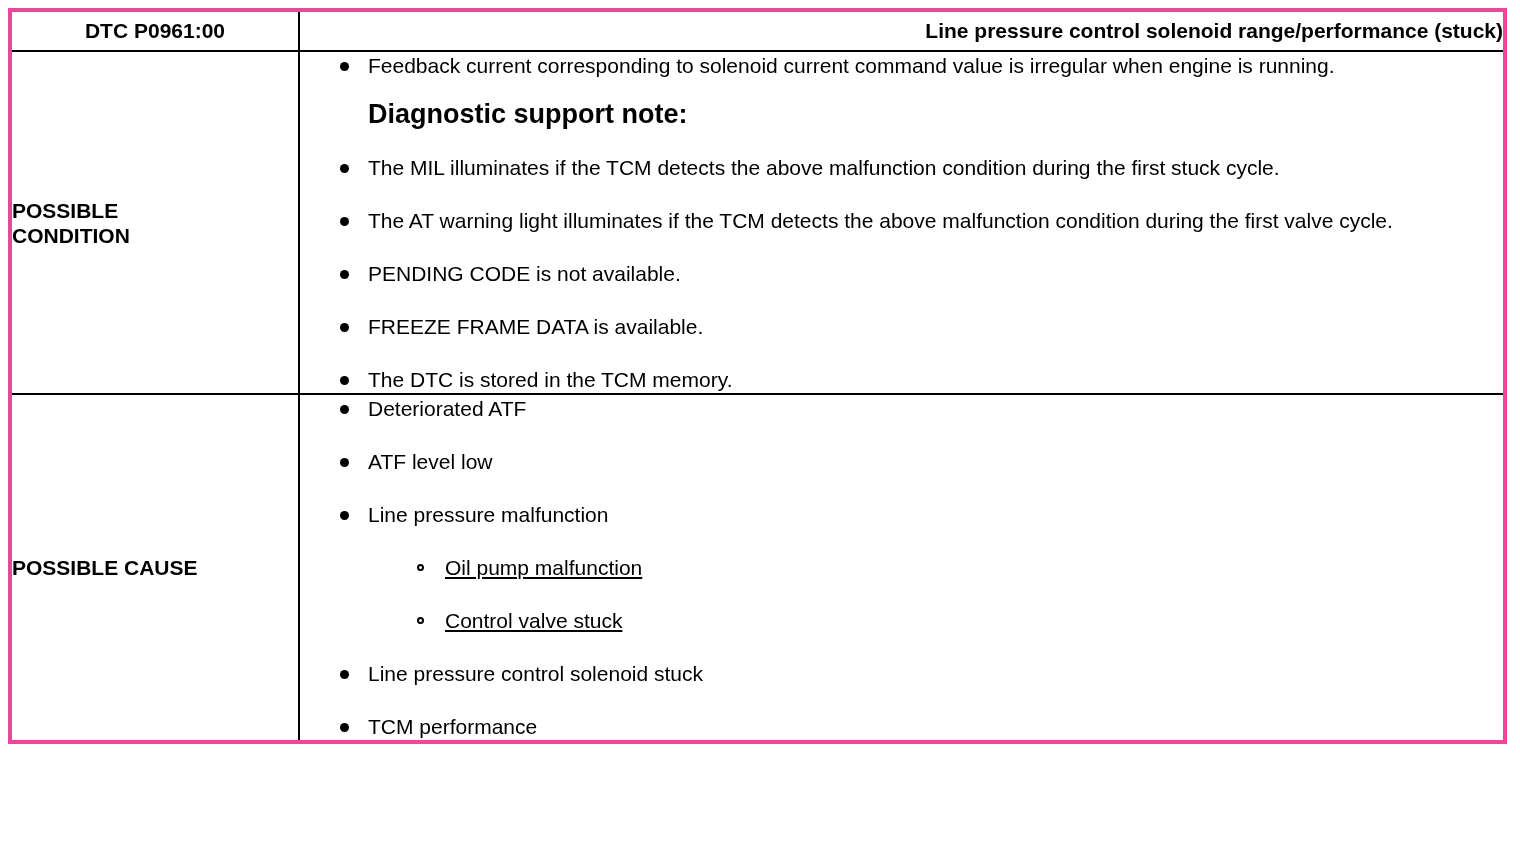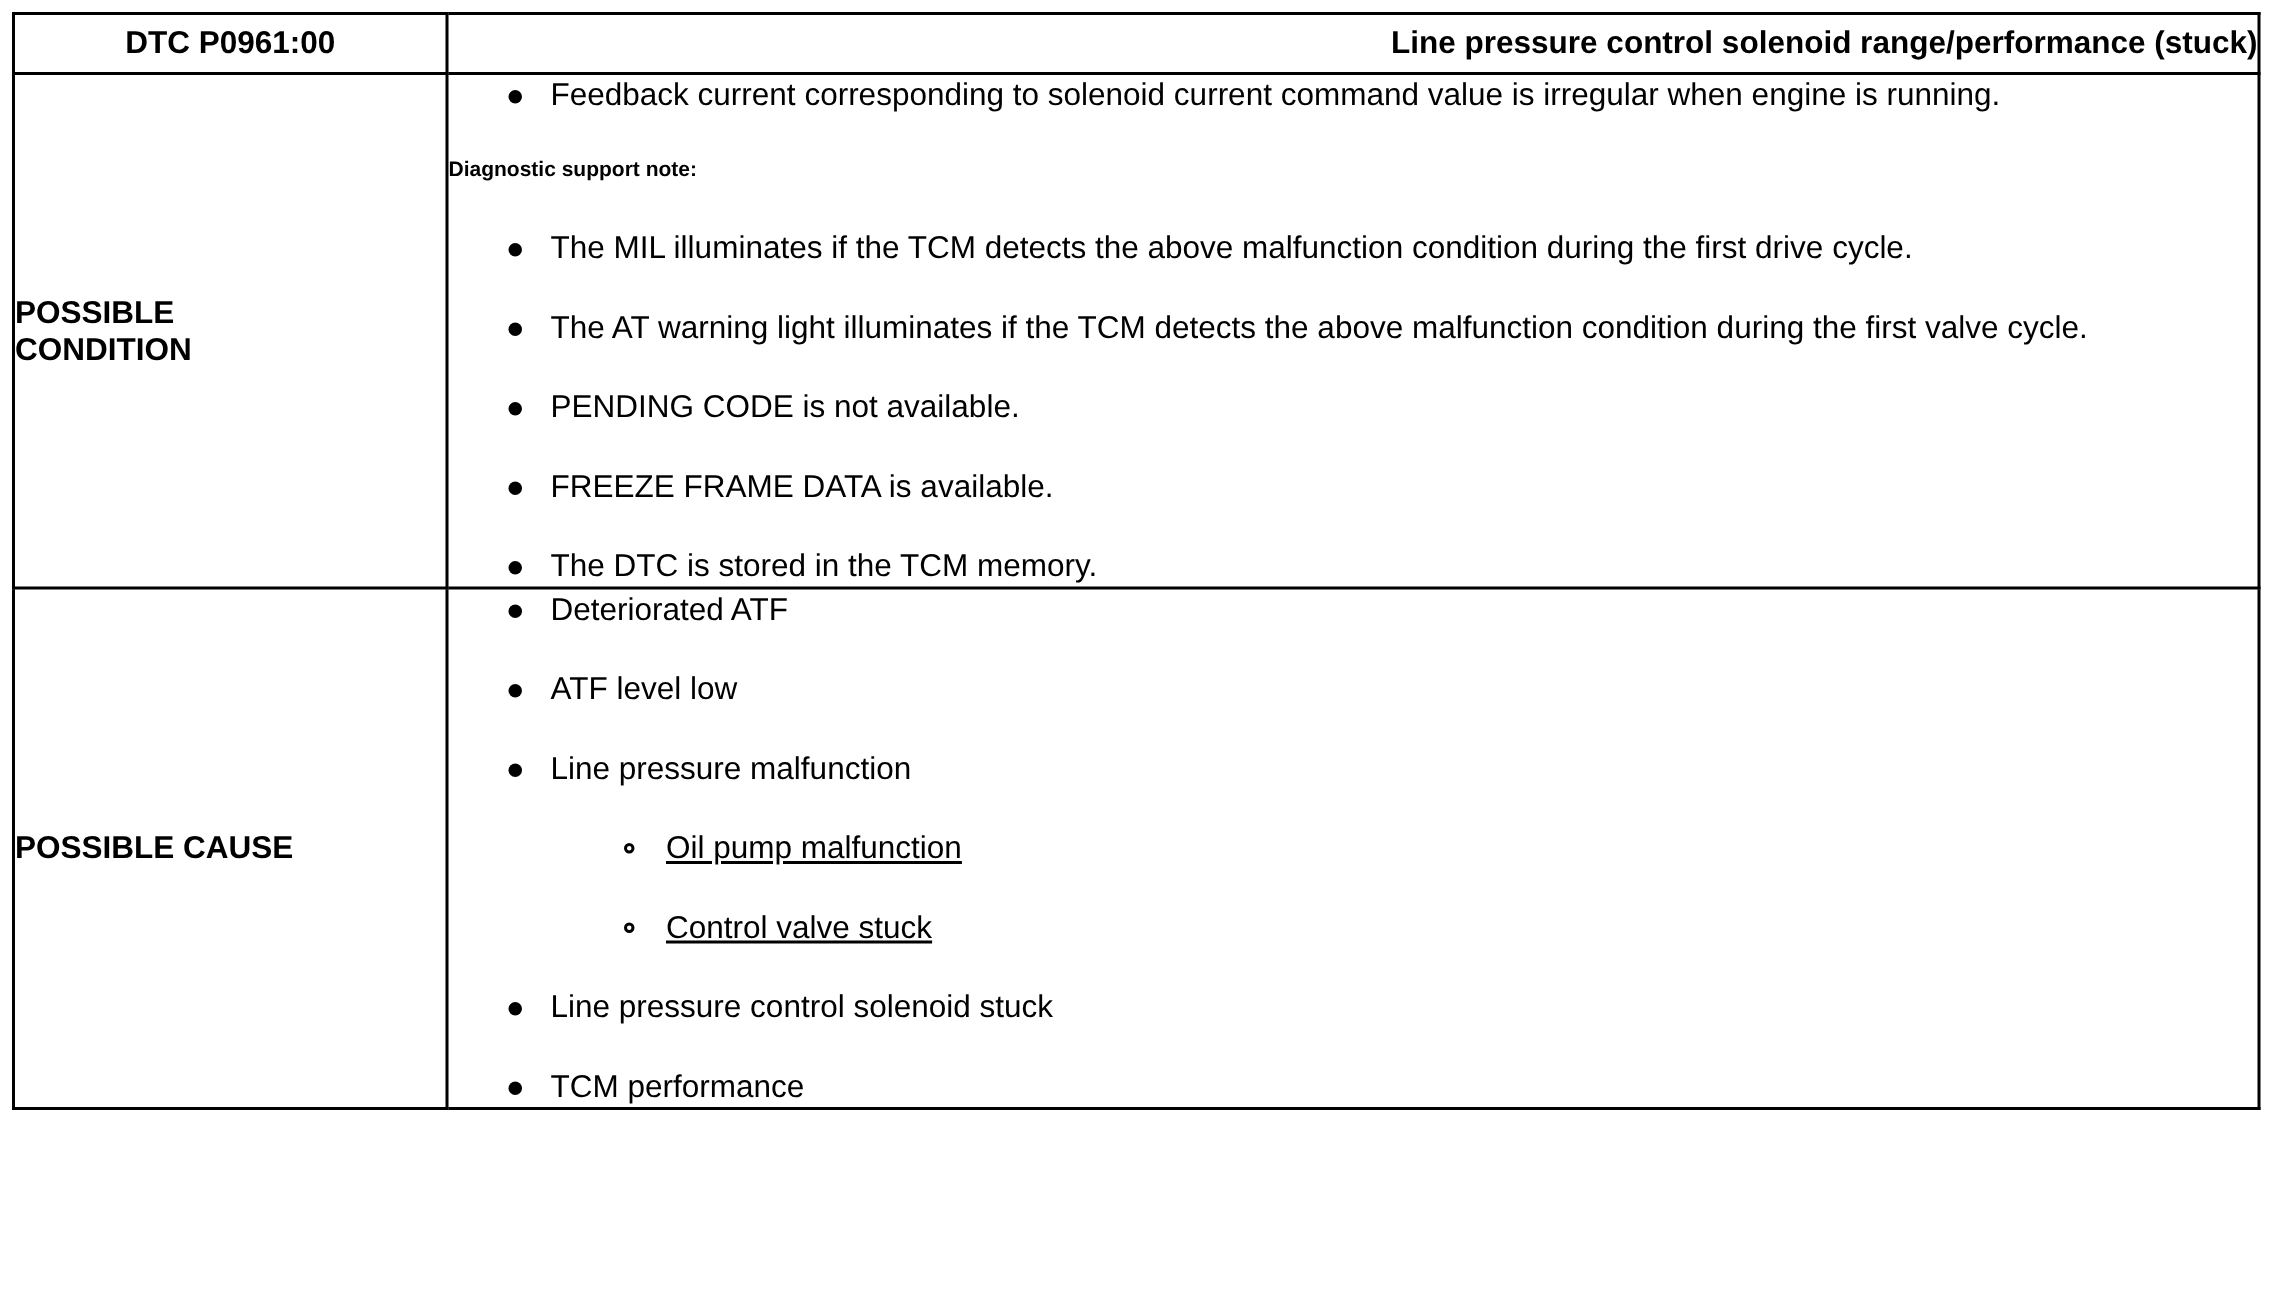--- a/index.html
+++ b/index.html
@@ -24,21 +24,21 @@
   }
 
   
   .dtc-table {
     position: absolute;
     left: 8px;
     top: 8px;
     width: 1499px;
     border-collapse: collapse;
     table-layout: fixed;
-    border: 1px solid #ec4899;
+    border: 4px solid #ec4899;
   }
   .dtc-table td {
     border: 2px solid #000;
     vertical-align: top;
     padding: 0;
   }
 
   
   .col-label { width: 289px; }
   .col-body  { width: auto; }
@@ -114,23 +114,24 @@
     height: 7px;
     border-radius: 50%;
     border: 2px solid #000;
     background: transparent;
     box-sizing: border-box;
   }
   
   li.noteline {
     list-style: none;
     position: relative;
-    font-size: 14px;
+    font-size: 27px;
     line-height: 27px;
     font-weight: bold;
+    padding-left: 68px;
     margin: 0 0 26px 0;
   }
 
   
   .detection .bitem.first { margin-bottom: 22px; }
 </style>
 </head>
 <body>
 
 <div class="page">
@@ -157,21 +158,21 @@
               <span class="bullet"></span>
               <span>Feedback current corresponding to solenoid current command value is irregular when engine is running.</span>
             </li>
 
             <li class="noteline">
               <span>Diagnostic support note:</span>
             </li>
 
             <li class="bitem">
               <span class="bullet"></span>
-              <span>The MIL illuminates if the TCM detects the above malfunction condition during the first drive cycle.</span>
+              <span>The MIL illuminates if the TCM detects the above malfunction condition during the first stuck cycle.</span>
             </li>
 
             <li class="bitem">
               <span class="bullet"></span>
               <span>The AT warning light illuminates if the TCM detects the above malfunction condition during the first valve cycle.</span>
             </li>
 
             <li class="bitem">
               <span class="bullet"></span>
               <span>PENDING CODE is not available.</span>

